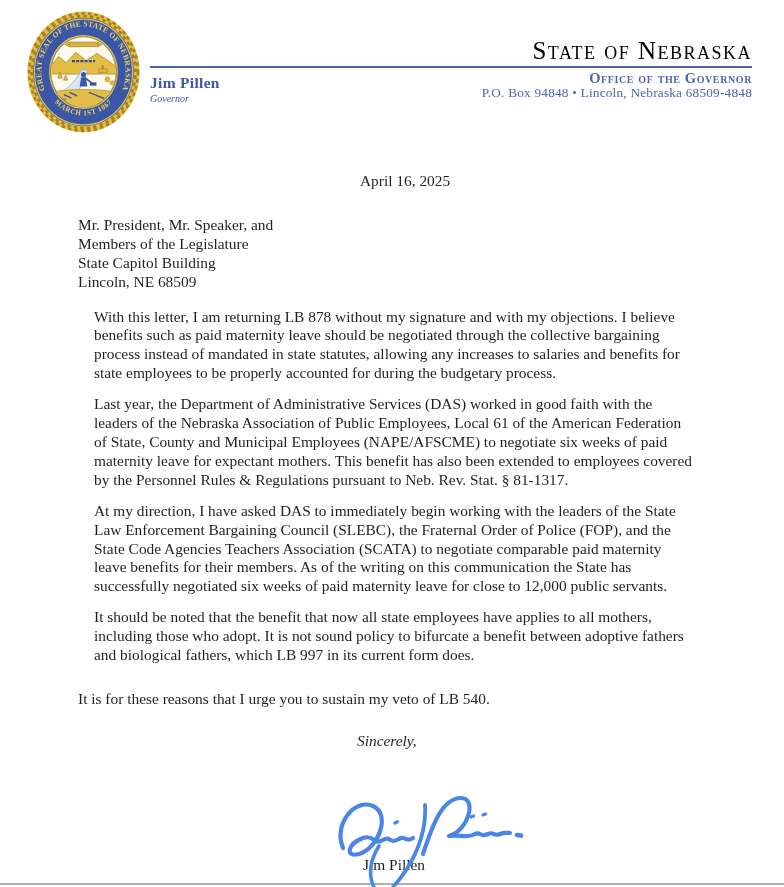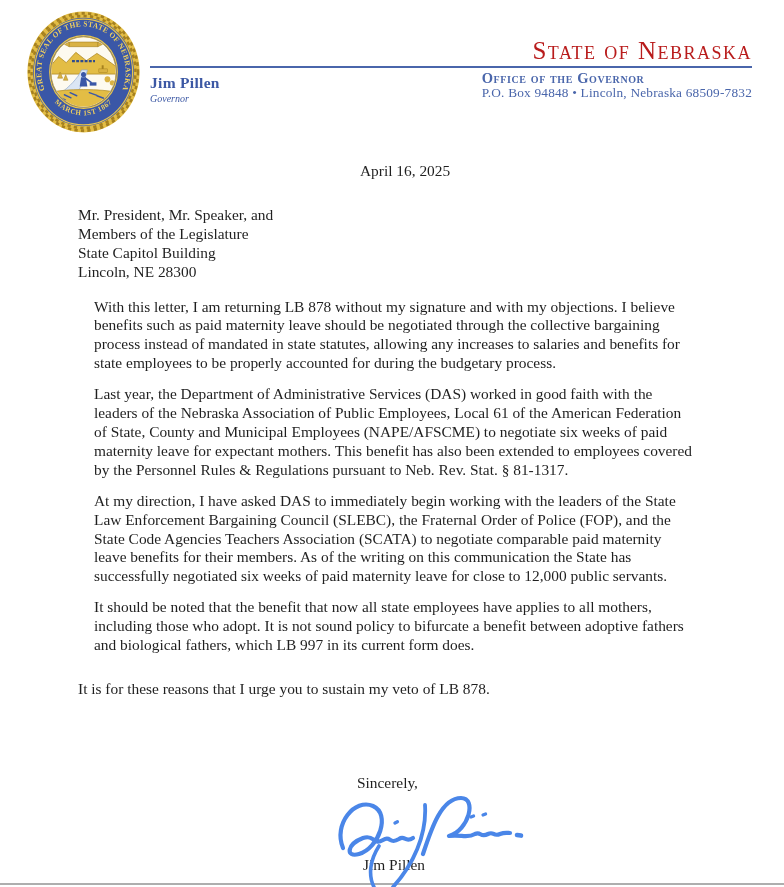--- a/index.html
+++ b/index.html
@@ -6,38 +6,38 @@
   body{
     width:784px;height:887px;position:relative;background:#ffffff;
     font-family:"Liberation Serif", serif;color:#1f1f1f;overflow:hidden;
   }
   
   .seal-wrap{position:absolute;left:26px;top:10px;width:115px;height:124px;}
   .seal-wrap svg{width:100%;height:100%;}
   .masthead{position:absolute;left:150px;top:38px;width:602px;}
   .state-title{
     text-align:right;font-variant:small-caps;font-size:25px;letter-spacing:1.5px;
-    color:#b91c1c;line-height:26px;font-weight:500;
+    color:#000000;line-height:26px;font-weight:500;
   }
   .mast-rule{border:0;border-top:2px solid #4a66ab;margin:2px 0 3px 0;}
   .mast-row{display:flex;justify-content:space-between;align-items:flex-start;}
   .gov-block{color:#3c58a4;padding-top:3px;}
   .gov-name{font-weight:bold;font-size:15.5px;letter-spacing:.3px;}
   .gov-title{font-style:italic;font-size:10px;margin-top:1px;}
-  .office-block{color:#4a66ab;}
+  .office-block{text-align:right;color:#4a66ab;}
   .office-title{font-variant:small-caps;font-weight:bold;font-size:14.5px;letter-spacing:.6px;line-height:14px;}
   .office-line{font-size:13.3px;line-height:15.5px;letter-spacing:.2px;}
   
-  .letter{position:absolute;left:78px;top:162px;width:642px;font-size:15.4px;line-height:18.9px;}
+  .letter{position:absolute;left:78px;top:172px;width:642px;font-size:15.4px;line-height:18.9px;}
   .date-line{margin-left:282px;margin-bottom:25px;}
   .recipient{white-space:pre-line;margin-bottom:16px;}
   .salutation{margin-bottom:16px;}
   .para{white-space:pre-line;margin-bottom:12px;margin-left:16px;}
   .closing-line{margin-top:25px;}
-  .valediction{position:absolute;left:357px;top:774px;font-size:15.4px;}
+  .valediction{position:absolute;left:357px;top:732px;font-size:15.4px;font-style:italic;}
   .typed-name{position:absolute;left:363px;top:856px;font-size:15.4px;}
   .signature{position:absolute;left:325px;top:790px;width:200px;height:100px;z-index:3;pointer-events:none;}
   .scan-edge{position:absolute;left:0;top:883px;width:784px;height:2px;background:#aeaeae;}
 </style>
 </head>
 <body>
 
 <div class="seal-wrap">
   <svg viewBox="0 0 120 120" preserveAspectRatio="none">
     <defs>
@@ -100,49 +100,49 @@
 <div class="masthead">
   <div class="state-title">State of Nebraska</div>
   <hr class="mast-rule">
   <div class="mast-row">
     <div class="gov-block">
       <div class="gov-name">Jim Pillen</div>
       <div class="gov-title">Governor</div>
     </div>
     <div class="office-block">
       <div class="office-title">Office of the Governor</div>
-      <div class="office-line">P.O. Box 94848 • Lincoln, Nebraska 68509-7832</div>
+      <div class="office-line">P.O. Box 94848 • Lincoln, Nebraska 68509-4848</div>
     </div>
   </div>
 </div>
 
 <div class="letter">
   <div class="date-line">April 16, 2025</div>
   <div class="recipient">Mr. President, Mr. Speaker, and
 Members of the Legislature
 State Capitol Building
-Lincoln, NE 28300</div>
+Lincoln, NE 68509</div>
   <div class="para">With this letter, I am returning LB 878 without my signature and with my objections. I believe
 benefits such as paid maternity leave should be negotiated through the collective bargaining
 process instead of mandated in state statutes, allowing any increases to salaries and benefits for
 state employees to be properly accounted for during the budgetary process.</div>
   <div class="para">Last year, the Department of Administrative Services (DAS) worked in good faith with the
 leaders of the Nebraska Association of Public Employees, Local 61 of the American Federation
 of State, County and Municipal Employees (NAPE/AFSCME) to negotiate six weeks of paid
 maternity leave for expectant mothers. This benefit has also been extended to employees covered
 by the Personnel Rules &amp; Regulations pursuant to Neb. Rev. Stat. § 81-1317.</div>
   <div class="para">At my direction, I have asked DAS to immediately begin working with the leaders of the State
 Law Enforcement Bargaining Council (SLEBC), the Fraternal Order of Police (FOP), and the
 State Code Agencies Teachers Association (SCATA) to negotiate comparable paid maternity
 leave benefits for their members. As of the writing on this communication the State has
 successfully negotiated six weeks of paid maternity leave for close to 12,000 public servants.</div>
   <div class="para">It should be noted that the benefit that now all state employees have applies to all mothers,
 including those who adopt. It is not sound policy to bifurcate a benefit between adoptive fathers
 and biological fathers, which LB 997 in its current form does.</div>
-  <div class="closing-line">It is for these reasons that I urge you to sustain my veto of LB 878.</div>
+  <div class="closing-line">It is for these reasons that I urge you to sustain my veto of LB 540.</div>
 </div>
 
 <div class="valediction">Sincerely,</div>
 <div class="typed-name">Jim Pillen</div>
 
 <svg class="signature" viewBox="0 0 200 100">
   <g fill="none" stroke="#4a86e8" stroke-linecap="round" stroke-linejoin="round">
 
     <path stroke-width="4.2" d="M 18 58 C 8 34 30 8 48 16 C 66 24 54 58 34 64 C 20 68 22 54 38 48 C 50 44 48 56 58 50 C 66 45 64 55 74 49 C 80 45 80 53 88 48"></path>
 

